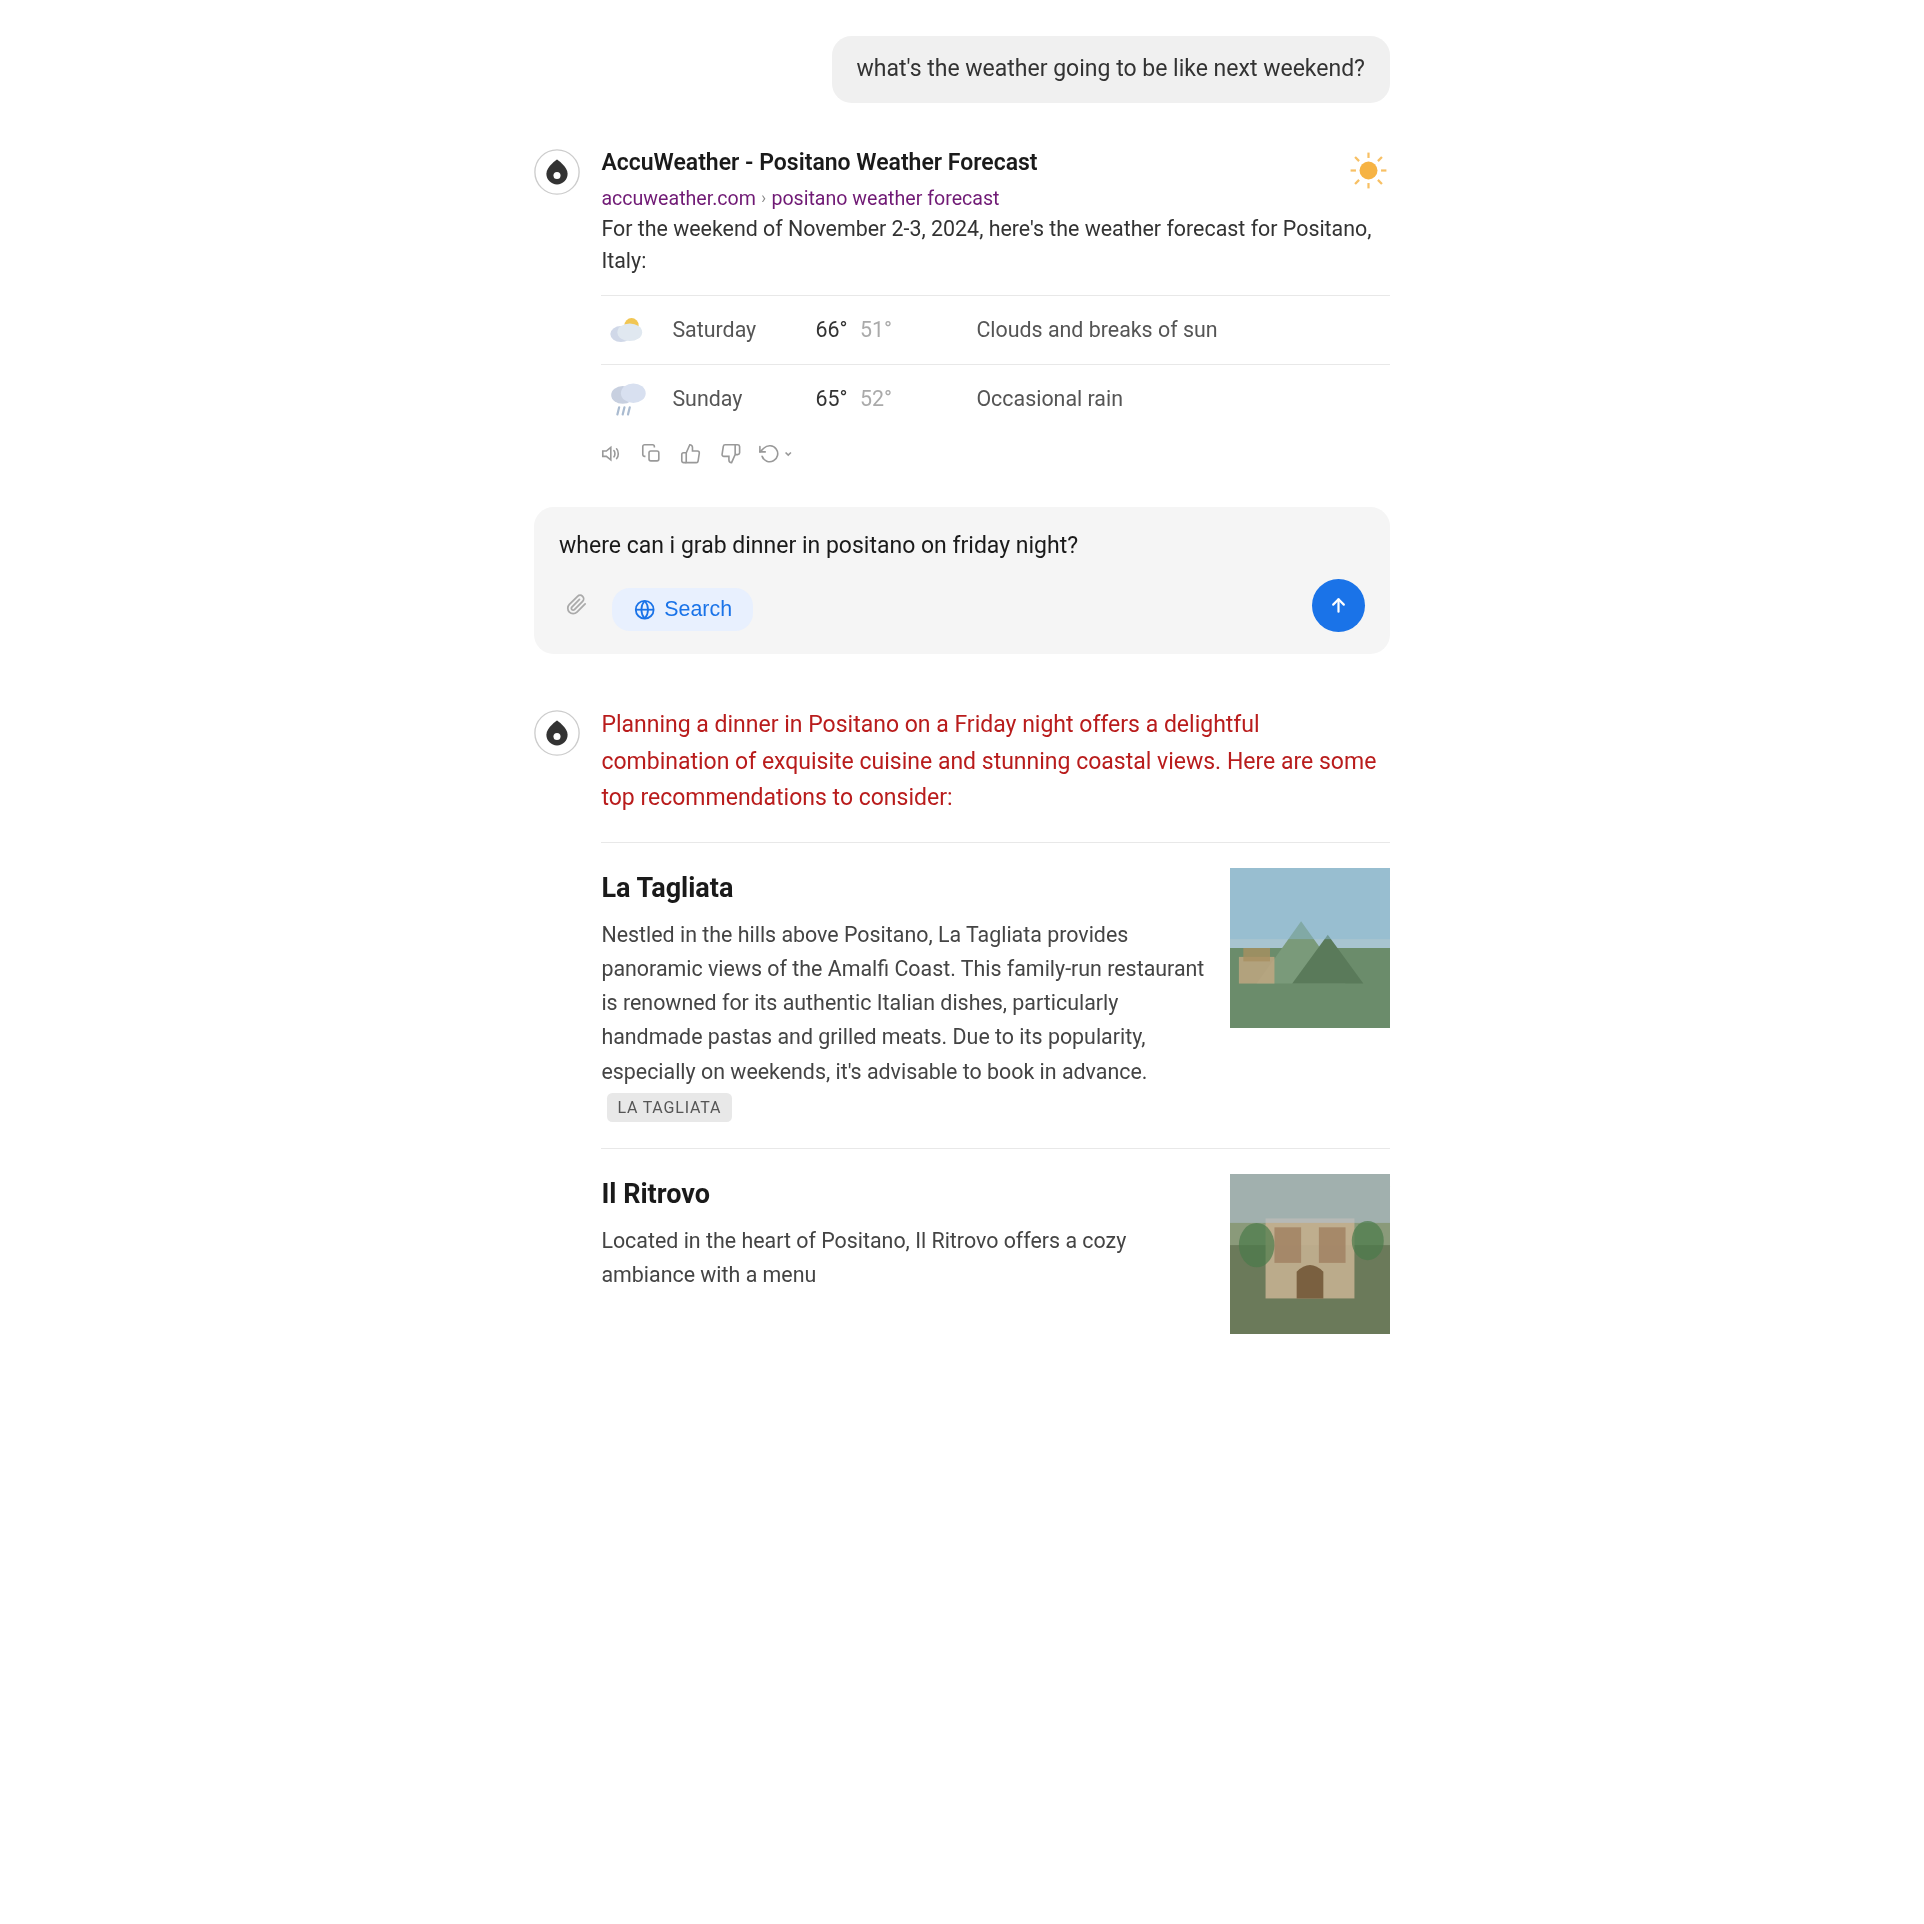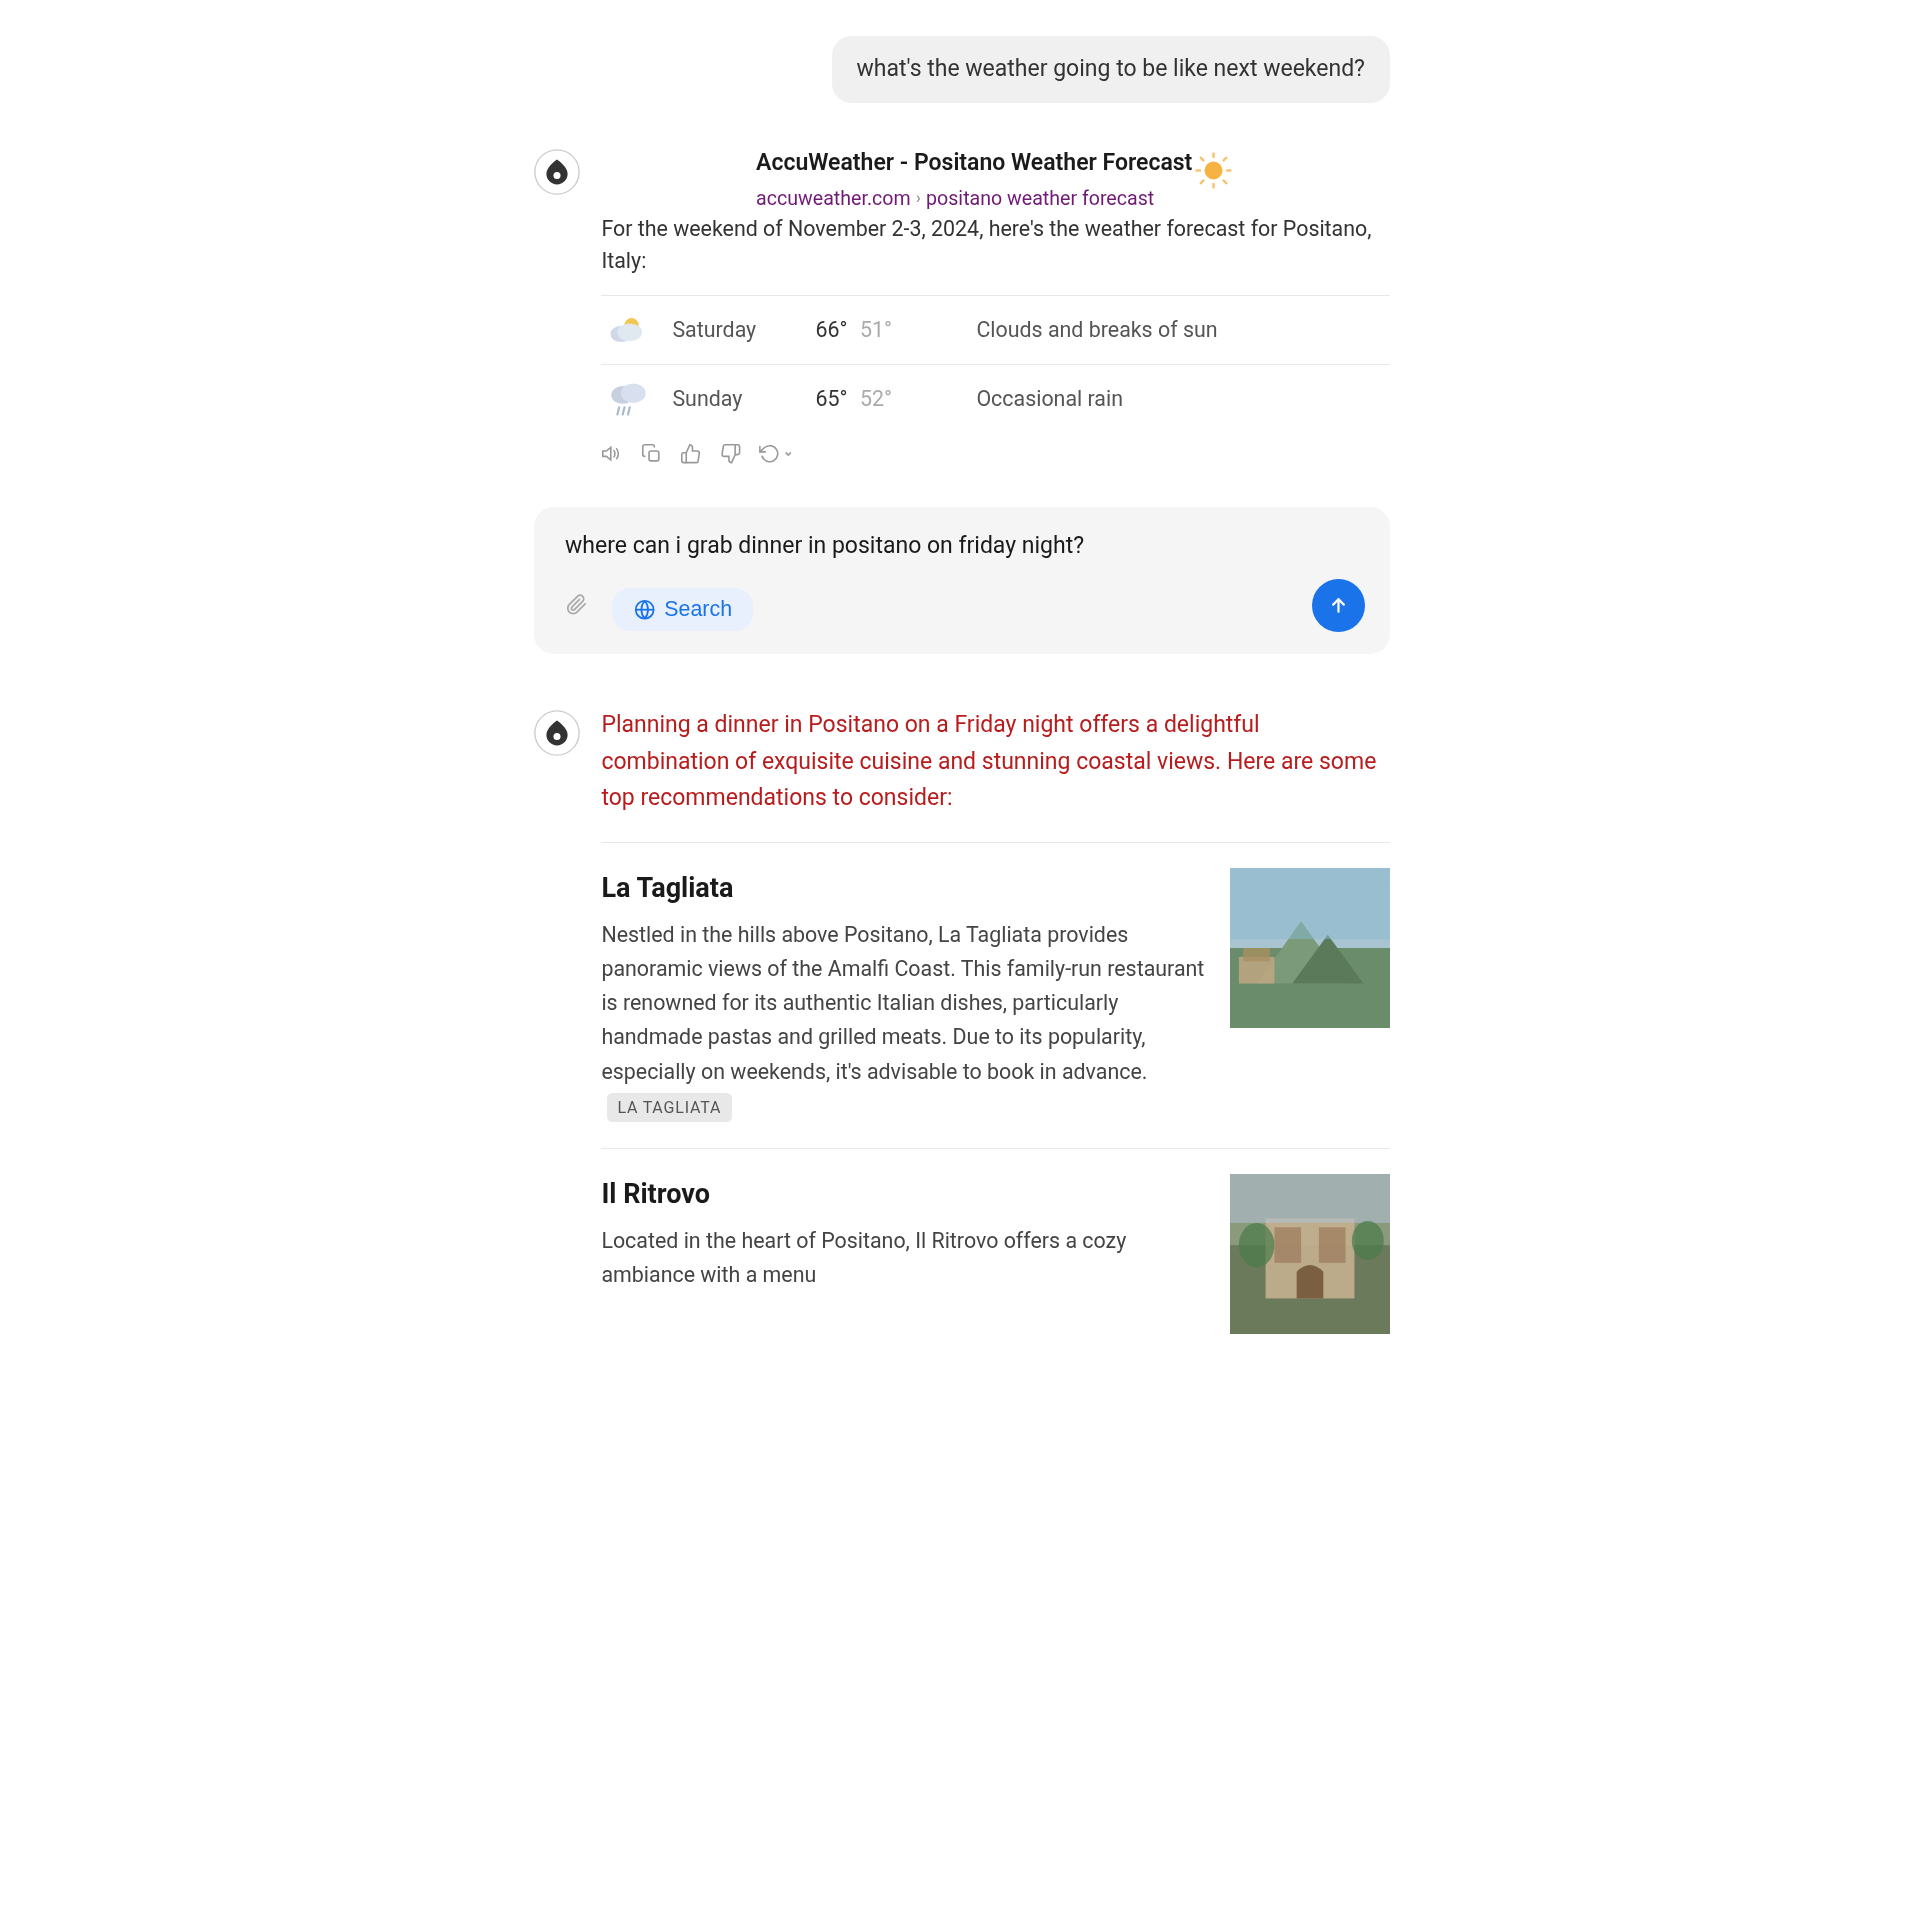--- a/index.html
+++ b/index.html
@@ -126,21 +126,20 @@
     .input-container {
       background: #f5f5f5;
       border-radius: 19.6px;
       padding: 21.4px 25px;
       margin-bottom: 53px;
     }
     .input-text {
       font-size: 23px;
       color: #1a1a1a;
       margin-bottom: 16px;
-      margin-left: 6px;
     }
     .input-actions {
       display: flex;
       align-items: flex-end;
       justify-content: space-between;
     }
     .input-left {
       display: flex;
       gap: 14.3px;
       align-items: center;
@@ -251,21 +250,21 @@
   <div class="ai-avatar">
     <svg viewBox="0 0 52 52" fill="none" xmlns="http://www.w3.org/2000/svg">
       <circle cx="26" cy="26" r="25" stroke="#ccc" stroke-width="1.5" fill="white"></circle>
       <path d="M26 12 C26 12 14 20 14 28 C14 34.627 19.373 40 26 40 C32.627 40 38 34.627 38 28 C38 20 26 12 26 12Z" fill="#333"></path>
       <path d="M20 28 C20 24.686 22.686 22 26 22 C29.314 22 32 24.686 32 28" fill="#333"></path>
       <circle cx="26" cy="30" r="4" fill="white"></circle>
     </svg>
   </div>
   <div class="ai-content">
     <div class="source-block">
-      <div style="display:flex; justify-content:center; align-items:flex-start;">
+      <div style="display:flex; justify-content:space-between; align-items:flex-start;">
         <div>
           <div class="weather-source-title">AccuWeather - Positano Weather Forecast</div>
           <div class="weather-source-url">
             <a>accuweather.com</a>
             <span class="chevron">›</span>
             <a>positano weather forecast</a>
           </div>
         </div>
         <div style="margin-top:3.6px;">
           <svg width="43" height="43" viewBox="0 0 48 48" xmlns="http://www.w3.org/2000/svg">

